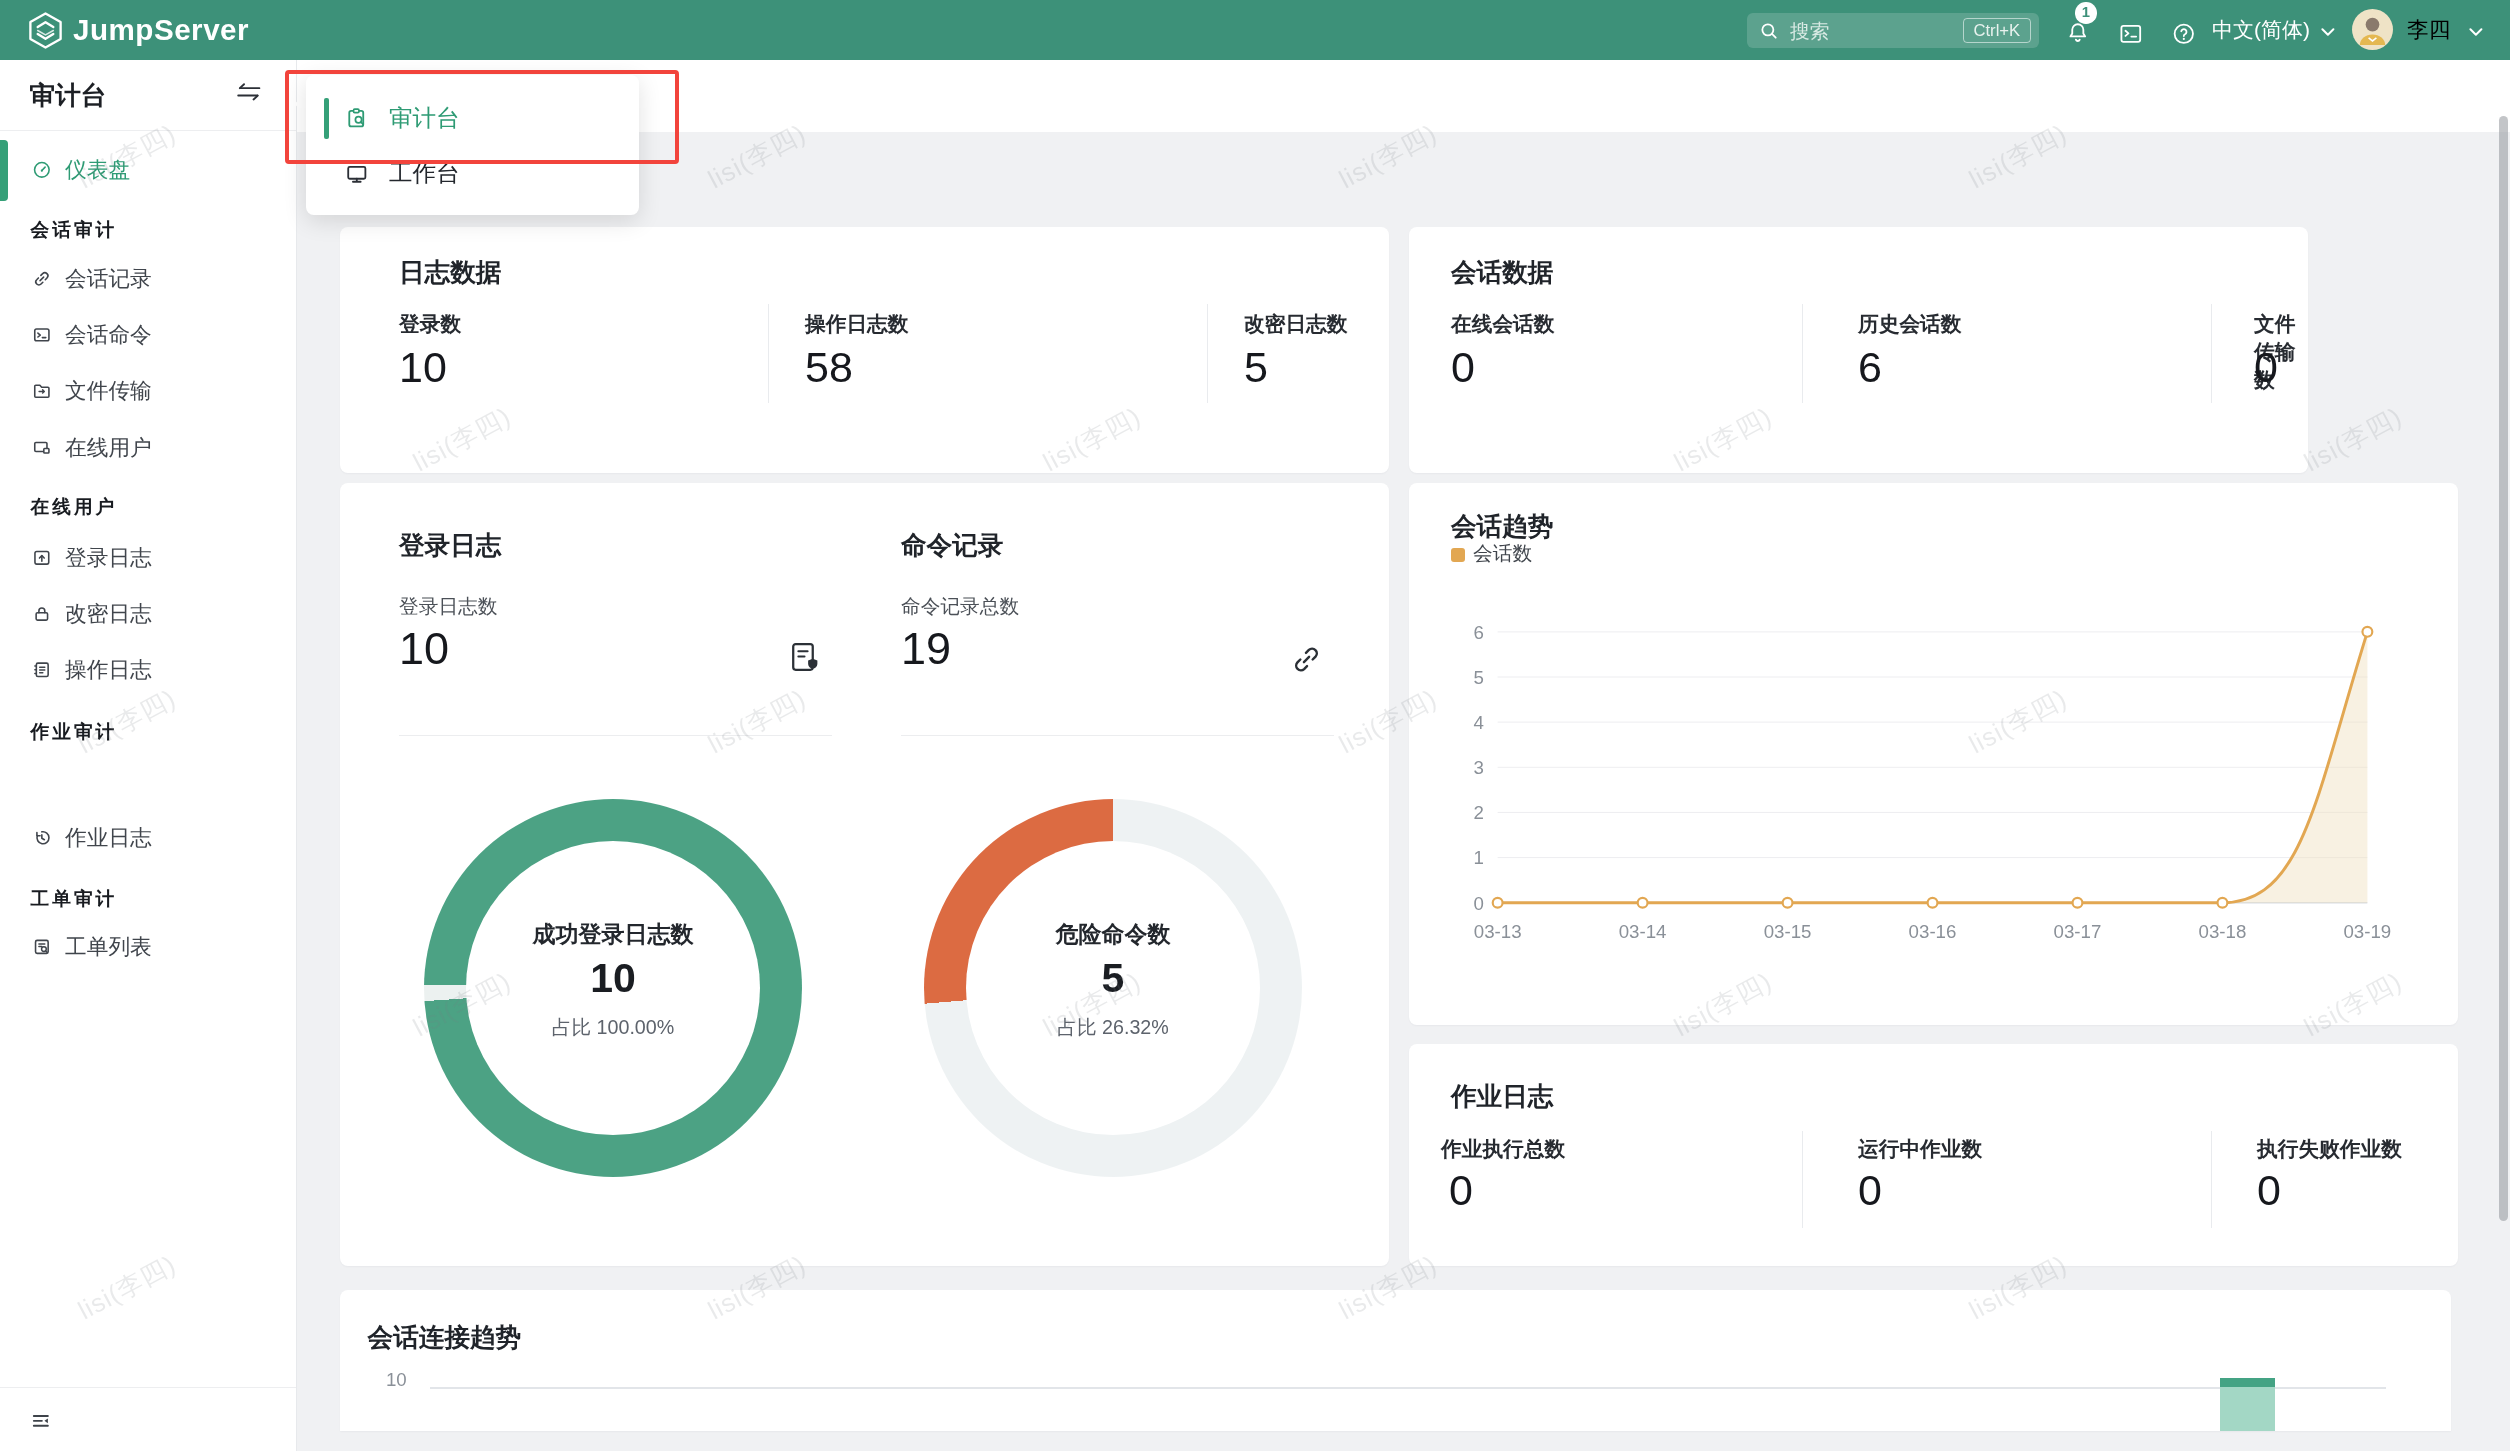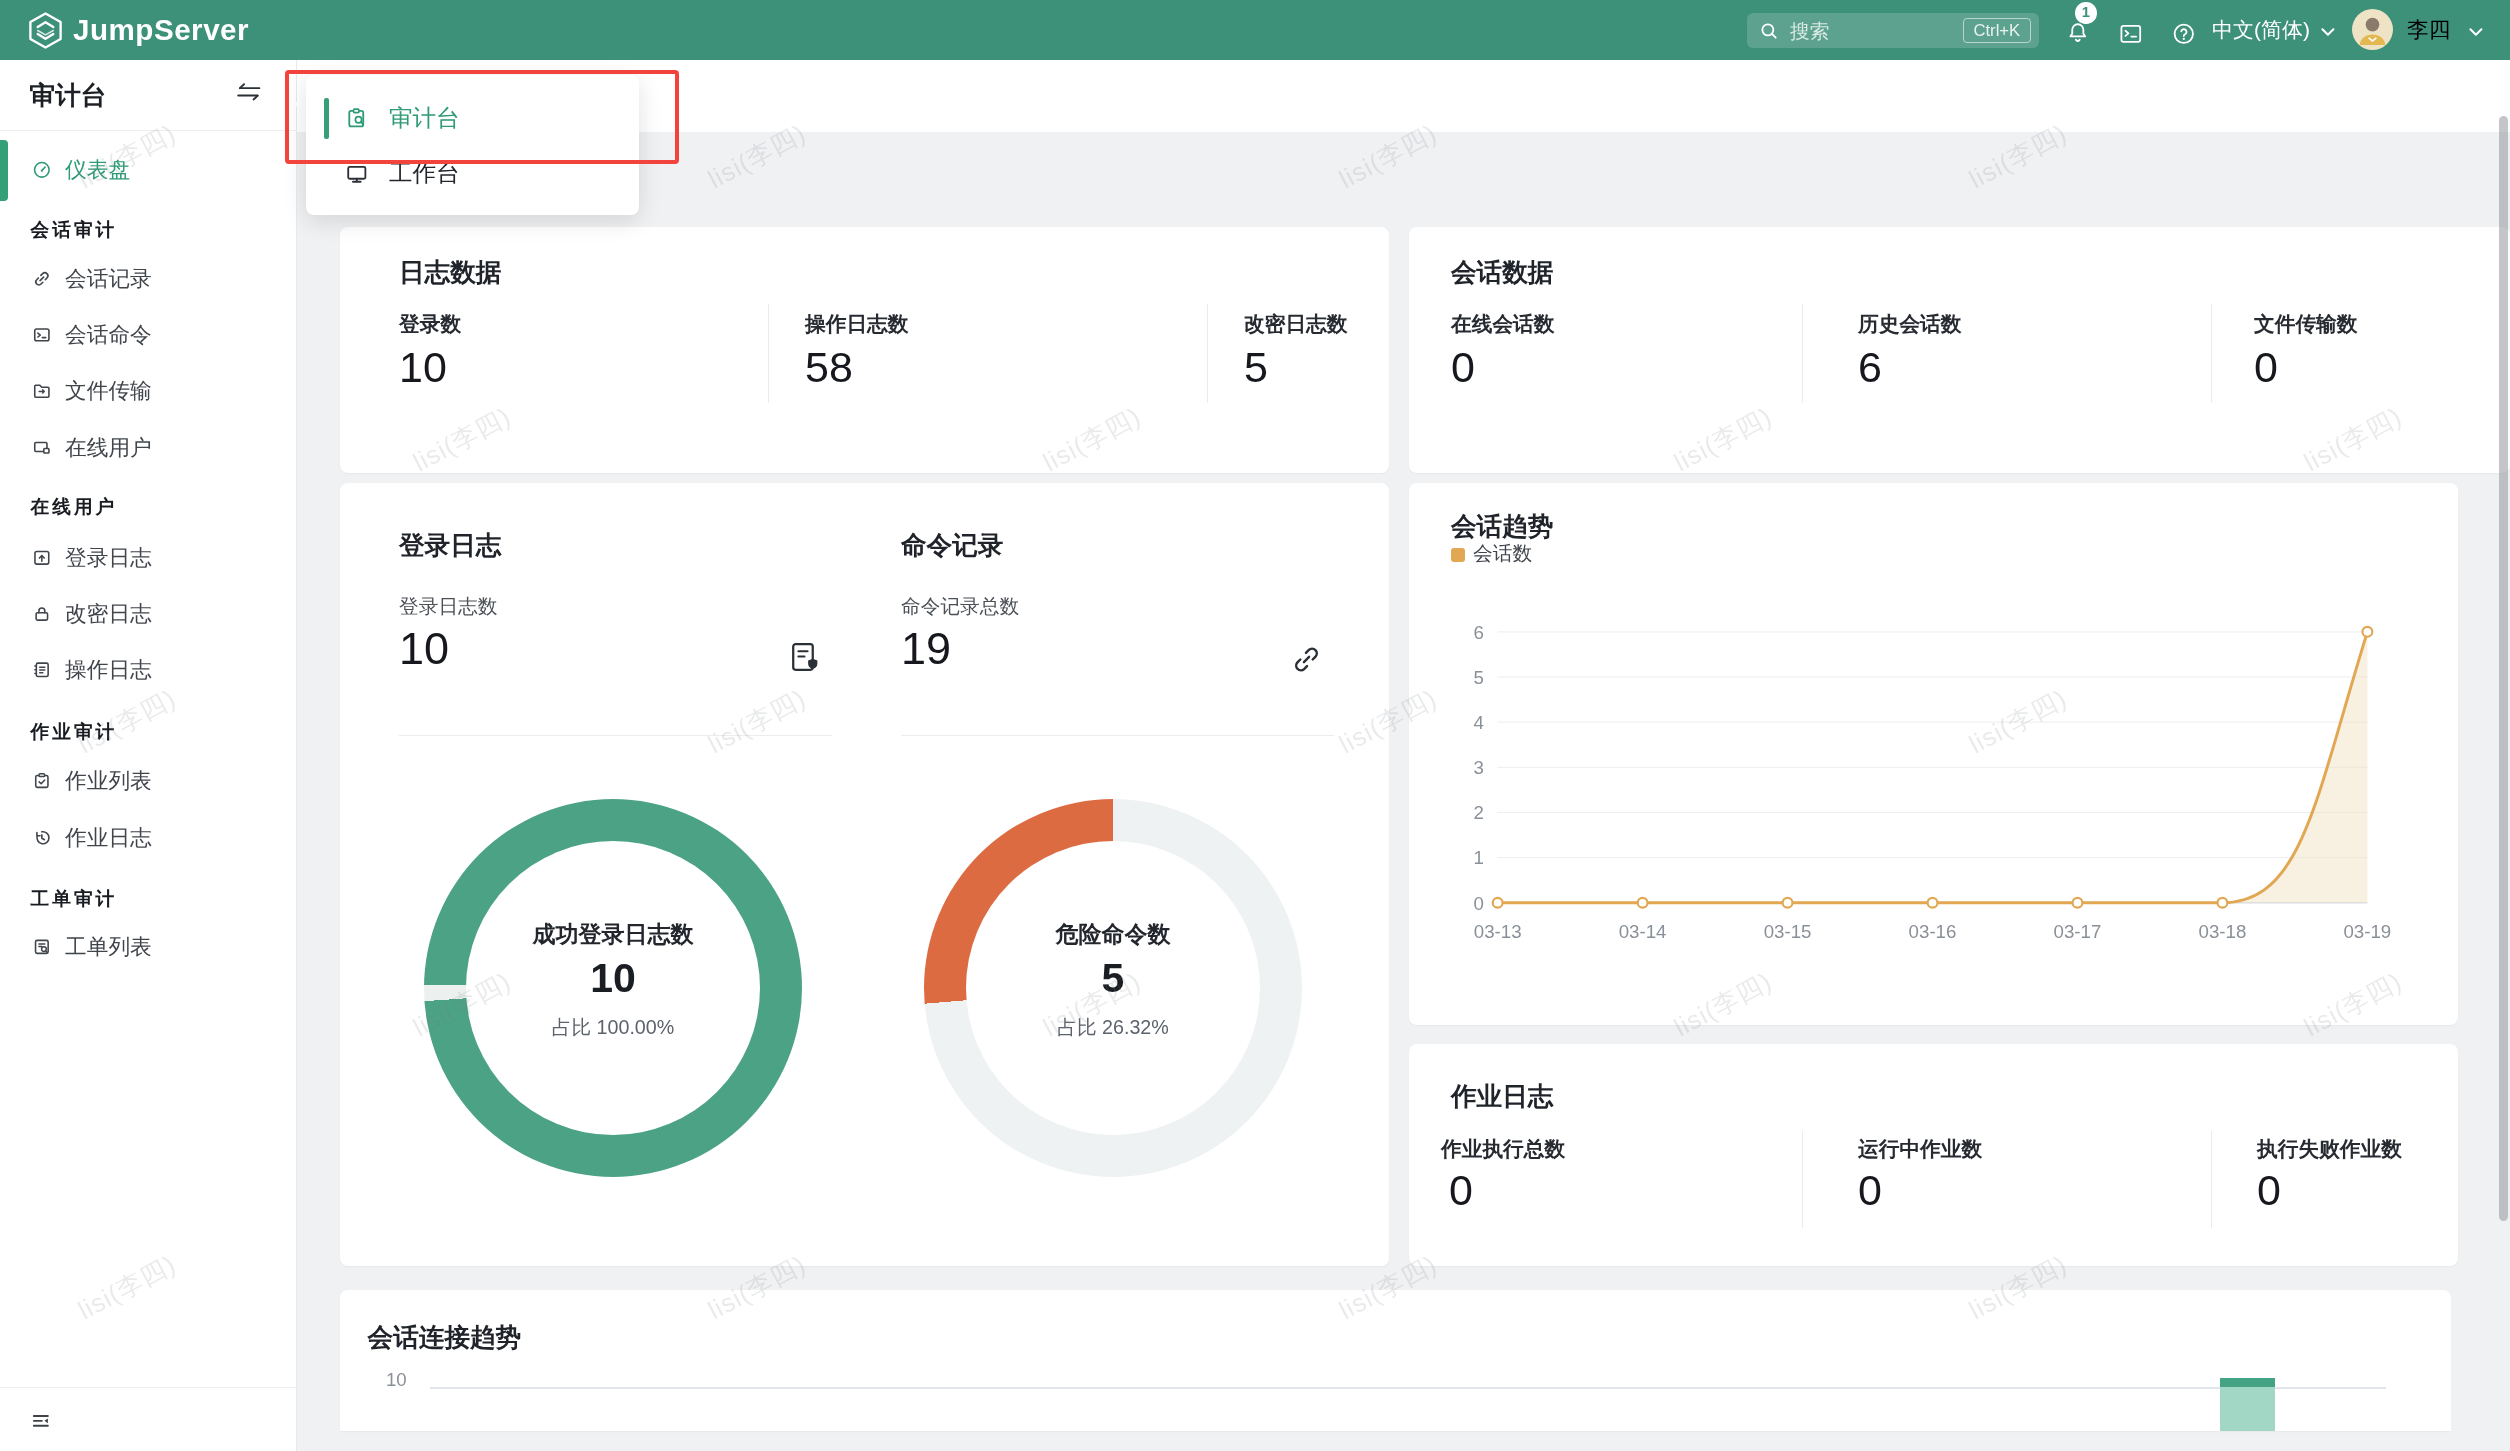--- a/index.html
+++ b/index.html
@@ -241,28 +241,20 @@
     <svg class="ico" viewBox="0 0 20 20">
       <rect x="4.4" y="3.2" width="12" height="13.6" rx="1.6" fill="none" stroke="currentColor" stroke-width="1.6"></rect>
       <path d="M7.8 7.4 h5.2 M7.8 10.2 h5.2 M7.8 13 h3.2" stroke="currentColor" stroke-width="1.5" stroke-linecap="round"></path>
       <path d="M2.9 6.2 h1.5 M2.9 10 h1.5 M2.9 13.8 h1.5" stroke="currentColor" stroke-width="1.5" stroke-linecap="round"></path>
     </svg>
     <div class="lbl">操作日志</div>
   </div>
 
   <div class="abs sec" style="top:655px">作业审计</div>
 
-  <div class="abs srow" style="top:695px">
-    <svg class="ico" viewBox="0 0 20 20">
-      <rect x="3.8" y="4.6" width="12.4" height="12" rx="1.6" fill="none" stroke="currentColor" stroke-width="1.6"></rect>
-      <rect x="7.2" y="2.9" width="5.6" height="2.8" rx="0.9" fill="#fff" stroke="currentColor" stroke-width="1.5"></rect>
-      <path d="M7.3 11 l2 2 3.6-3.8" fill="none" stroke="currentColor" stroke-width="1.6" stroke-linecap="round" stroke-linejoin="round"></path>
-    </svg>
-    <div class="lbl">作业列表</div>
-  </div>
   <div class="abs srow" style="top:752px">
     <svg class="ico" viewBox="0 0 20 20">
       <path d="M5 4.6 v3.2 h3.2" fill="none" stroke="currentColor" stroke-width="1.6" stroke-linecap="round" stroke-linejoin="round"></path>
       <path d="M5.4 7.8 A6.1 6.1 0 1 0 10 3.9" fill="none" stroke="currentColor" stroke-width="1.6" stroke-linecap="round"></path>
       <path d="M10 7 v3.4 l2.6 1.5" fill="none" stroke="currentColor" stroke-width="1.6" stroke-linecap="round" stroke-linejoin="round"></path>
     </svg>
     <div class="lbl">作业日志</div>
   </div>
 
   <div class="abs sec" style="top:822px">工单审计</div>
@@ -293,21 +285,21 @@
   <div class="stat-label" style="left:59px;top:83px">登录数</div>
   <div class="stat-value" style="left:59px;top:116px">10</div>
   <div class="stat-label" style="left:465px;top:83px">操作日志数</div>
   <div class="stat-value" style="left:465px;top:116px">58</div>
   <div class="stat-label" style="left:904px;top:83px">改密日志数</div>
   <div class="stat-value" style="left:904px;top:116px">5</div>
   <div class="vdiv" style="left:428px;top:77px;height:99px"></div>
   <div class="vdiv" style="left:867px;top:77px;height:99px"></div>
 </div>
 
-<div class="card" style="left:1409px;top:227px;width:1101px;height:246px">
+<div class="card" style="left:1409px;top:227px;width:899px;height:246px">
   <div class="card-title" style="left:42px;top:27.6px">会话数据</div>
   <div class="stat-label" style="left:42px;top:83px">在线会话数</div>
   <div class="stat-value" style="left:42px;top:116px">0</div>
   <div class="stat-label" style="left:449px;top:83px">历史会话数</div>
   <div class="stat-value" style="left:449px;top:116px">6</div>
   <div class="stat-label" style="left:845px;top:83px">文件传输数</div>
   <div class="stat-value" style="left:845px;top:116px">0</div>
   <div class="vdiv" style="left:393px;top:77px;height:99px"></div>
   <div class="vdiv" style="left:802px;top:77px;height:99px"></div>
 </div>

